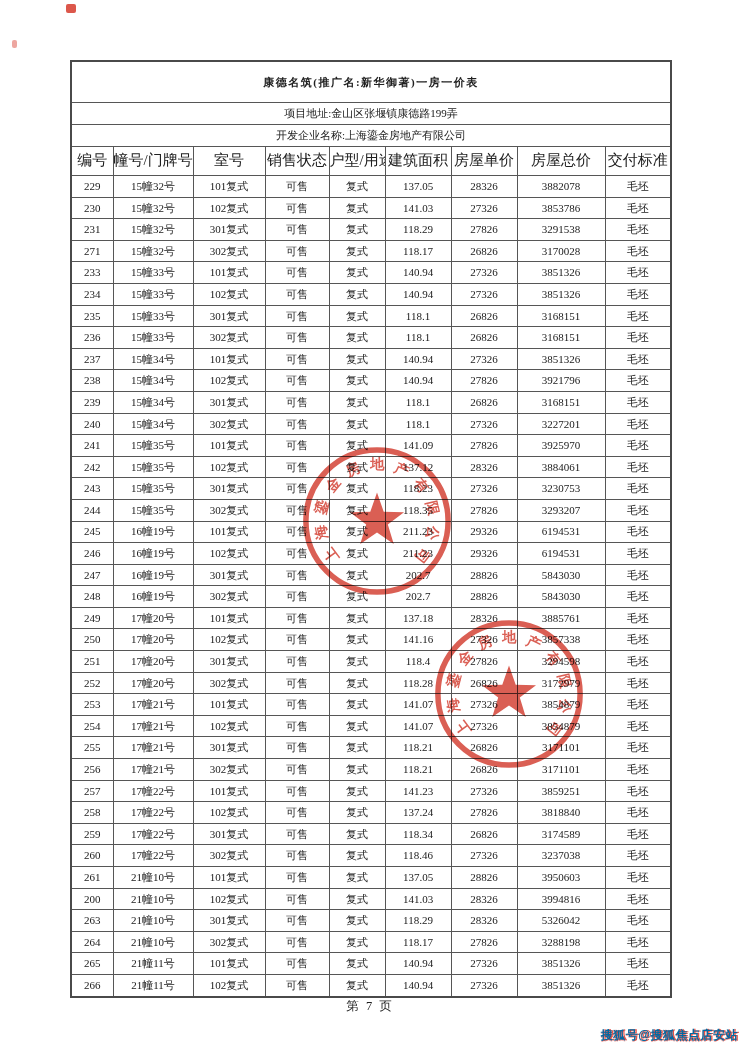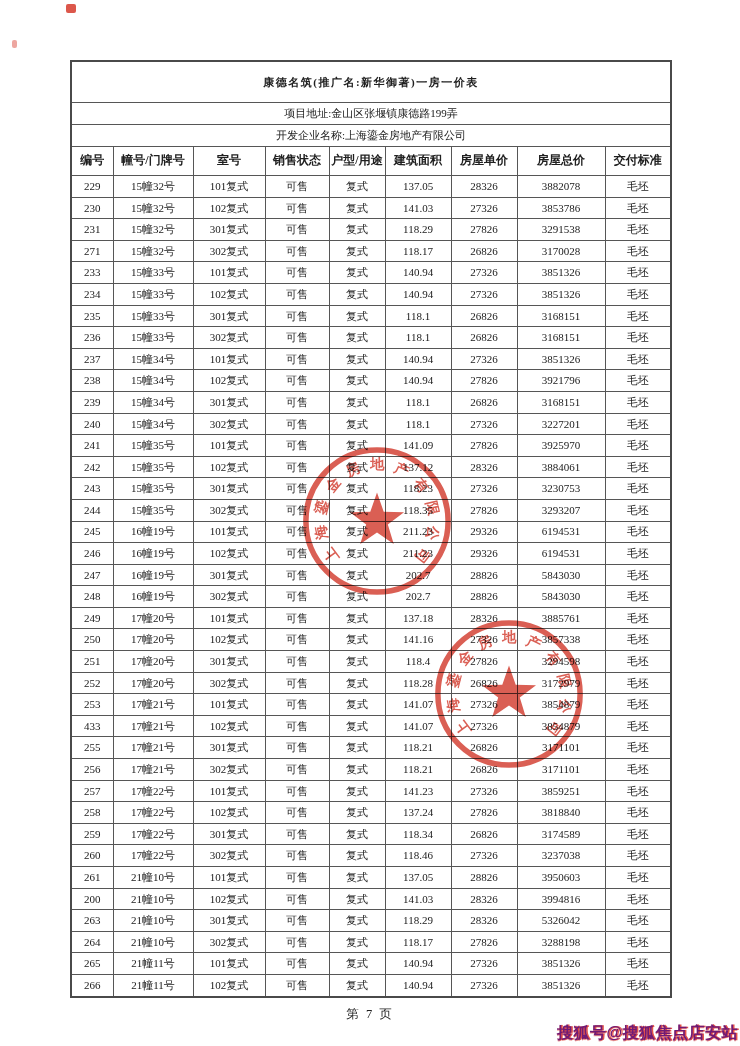--- a/index.html
+++ b/index.html
@@ -13,38 +13,38 @@
     width:100%; border-collapse:collapse; table-layout:fixed;
     border:2px solid #4a4a4a;
   }
   .price-table td, .price-table th {
     border:1px solid #565656; text-align:center; vertical-align:middle;
     font-size:11px; line-height:1.15; padding:1px 0; color:#202020;
     overflow:hidden; white-space:nowrap;
   }
   .title-cell { height:38px; font-size:17px; font-weight:bold; letter-spacing:1.5px; }
   .meta-cell  { height:19px; font-size:11.5px; }
-  .price-table thead th { height:26px; font-size:12px; font-weight:bold; }
+  .price-table thead th { height:26px; font-size:15px; font-weight:normal; }
   .price-table tbody td { height:18.6px; }
 
   .stamp {
     position:absolute; width:158px; height:158px;
     mix-blend-mode:multiply; opacity:0.82; pointer-events:none;
   }
   .stamp-1 { left:298px; top:442px; }
   .stamp-2 { left:430px; top:615px; }
 
   .footer-pageno {
     position:absolute; left:0; top:998px; width:740px;
-    text-align:center; font-size:12.5px; letter-spacing:2px;margin-top:8px;
+    text-align:center; font-size:12.5px; letter-spacing:2px;
   }
   .watermark {
     position:absolute; right:2px; bottom:2px;
     font-family:"Liberation Sans","DejaVu Sans",sans-serif;
-    font-weight:bold; font-size:16px; color:#701a75;
+    font-weight:bold; font-size:12px; color:#0369a1;
     text-shadow:1.6px 0 0 rgba(223,52,40,.85), 0 1px 0 rgba(223,52,40,.45);
     letter-spacing:0.5px;
   }
   .artifact { position:absolute; background:#d6392c; border-radius:2px; }
   .artifact-1 { left:66px; top:4px; width:10px; height:9px; opacity:.85; }
   .artifact-2 { left:12px; top:40px; width:5px; height:8px; opacity:.45; }
 </style>
 </head>
 <body>
 
@@ -358,21 +358,21 @@
             <td>17幢21号</td>
             <td>101复式</td>
             <td>可售</td>
             <td>复式</td>
             <td>141.07</td>
             <td>27326</td>
             <td>3854879</td>
             <td>毛坯</td>
           </tr>
           <tr>
-            <td>433</td>
+            <td>254</td>
             <td>17幢21号</td>
             <td>102复式</td>
             <td>可售</td>
             <td>复式</td>
             <td>141.07</td>
             <td>27326</td>
             <td>3854879</td>
             <td>毛坯</td>
           </tr>
           <tr>

